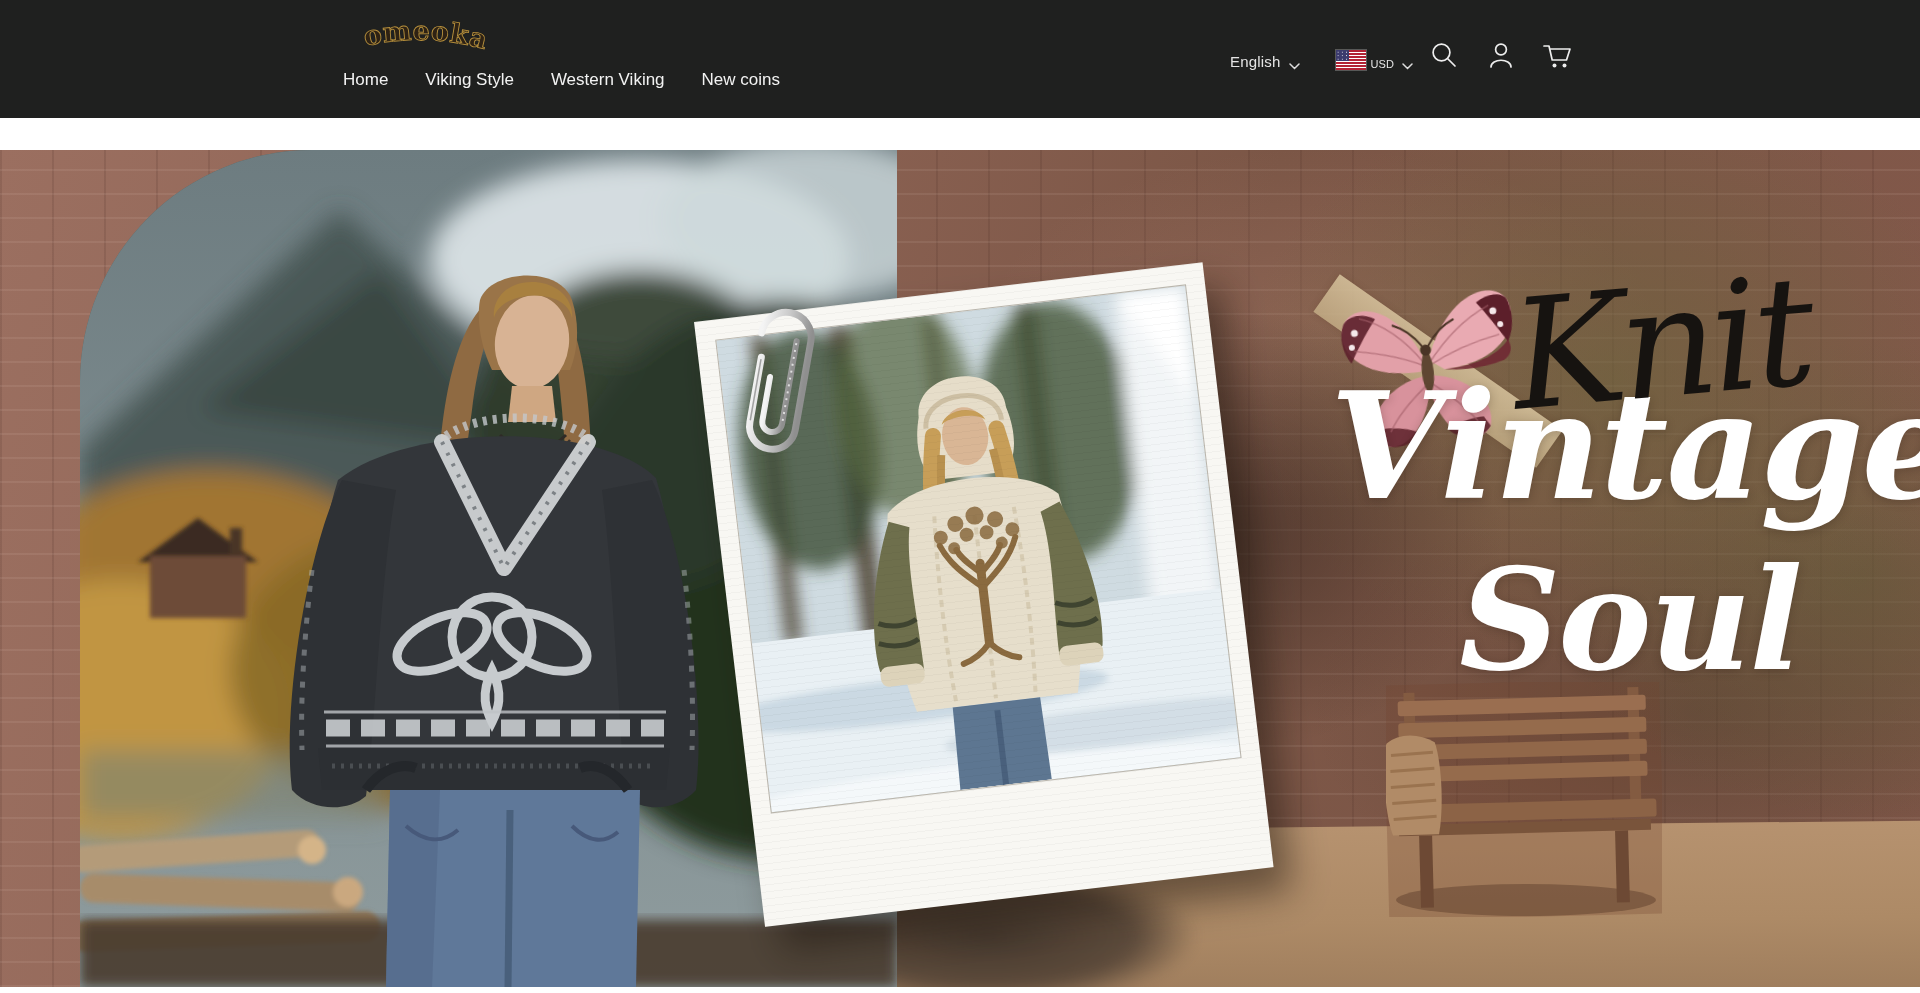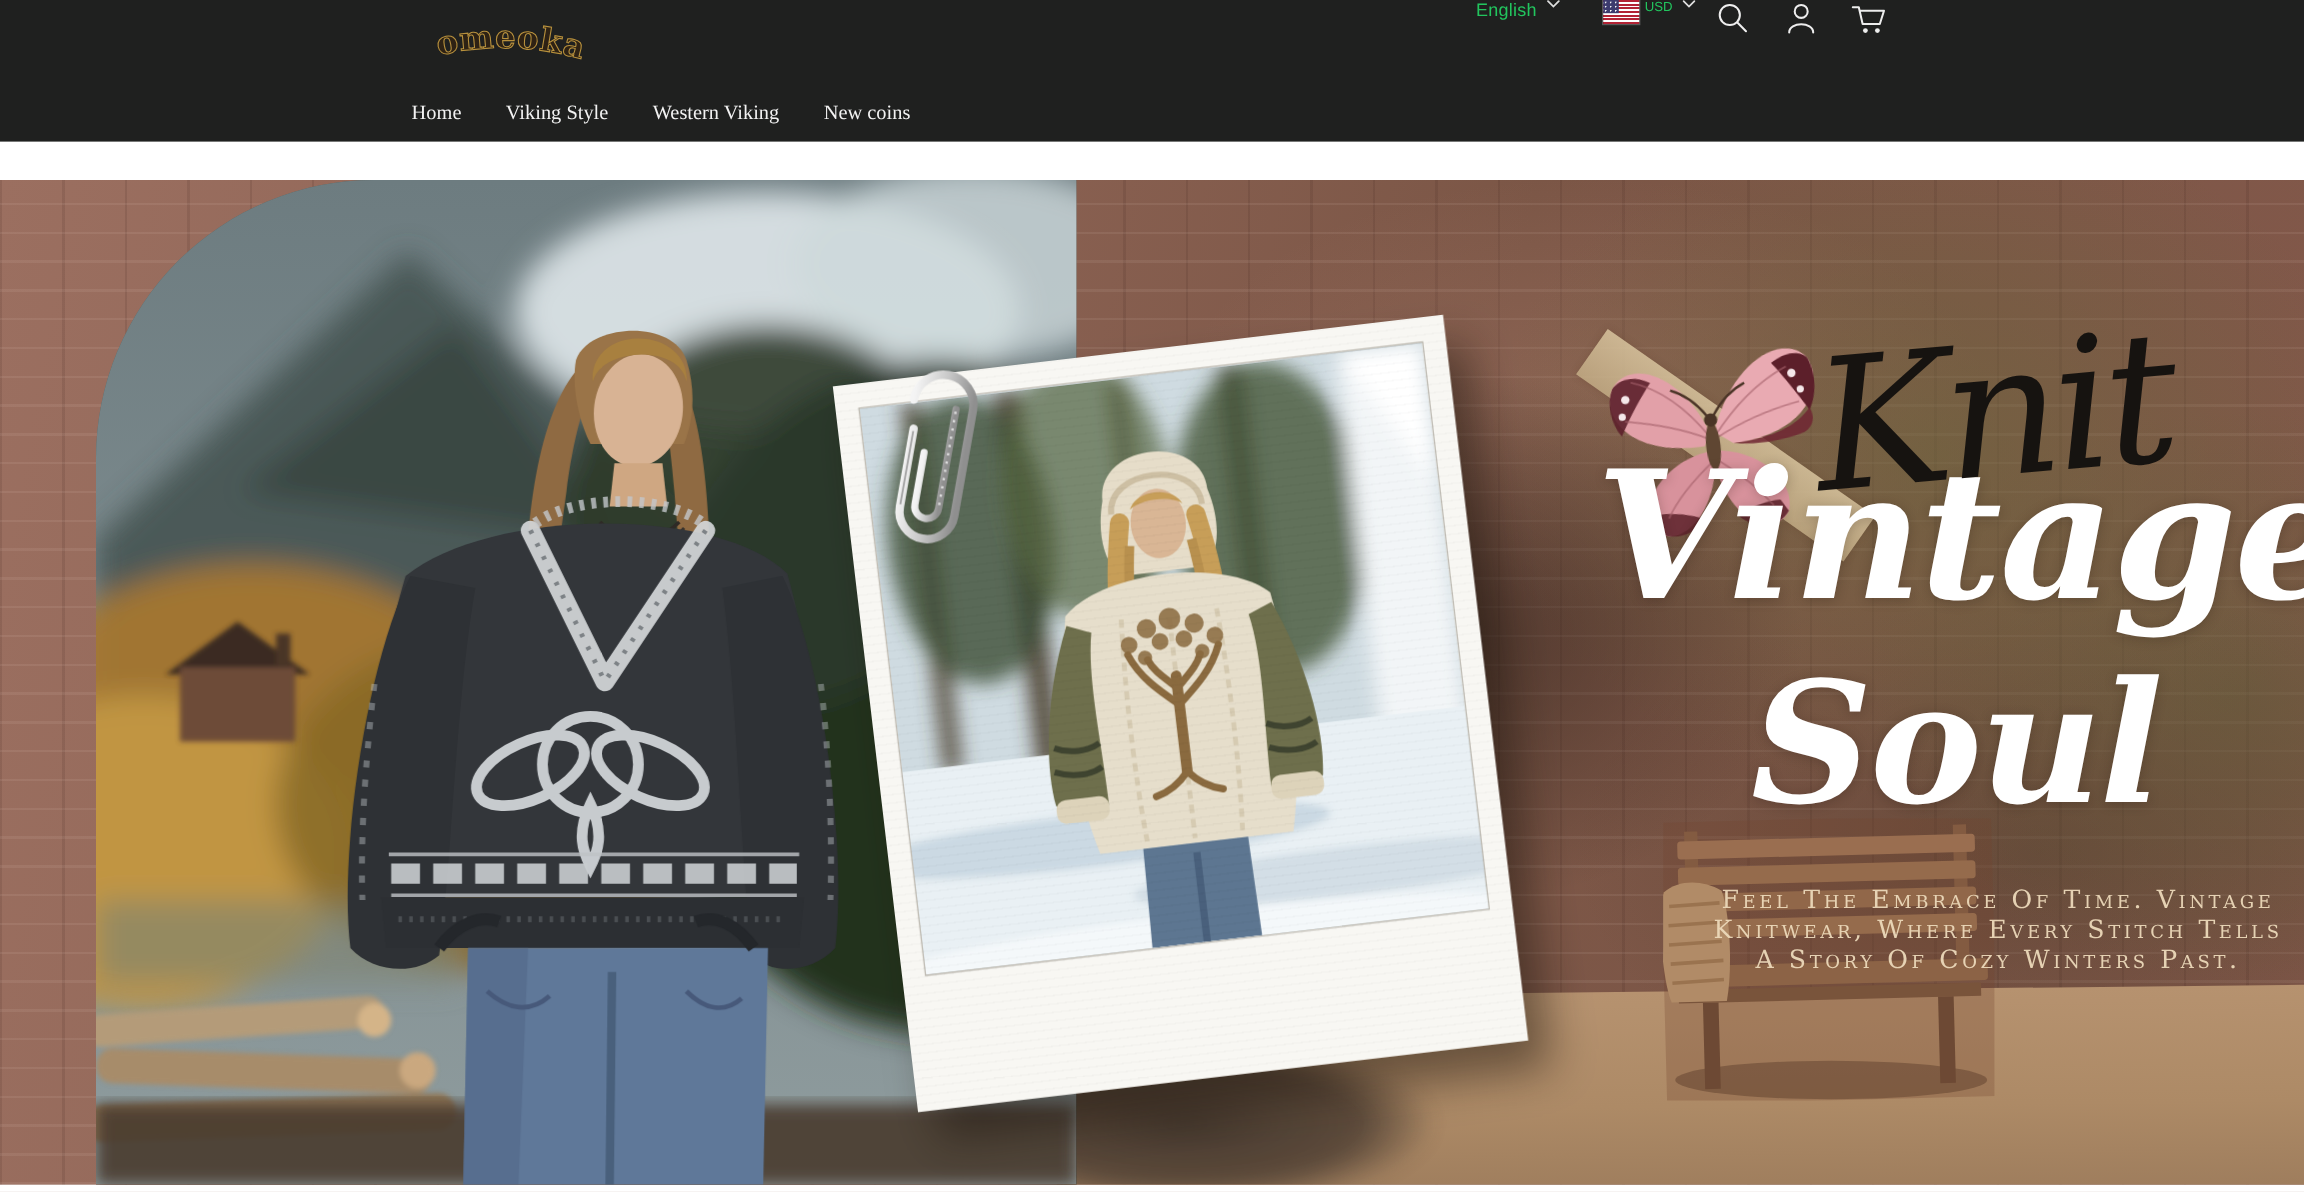--- a/index.html
+++ b/index.html
@@ -1,31 +1,31 @@
 <!DOCTYPE html>
 <html><head>
 <meta charset="utf-8">
 <style>
   html,body{margin:0;padding:0;background:#ffffff;width:1920px;height:993px;overflow:hidden;
             font-family:"Liberation Sans",sans-serif;-webkit-font-smoothing:antialiased;}
   
   .hdr{position:relative;width:1920px;height:118px;background:#1f201f;z-index:10;}
   .logo{position:absolute;left:352px;top:8px;width:134px;height:52px;cursor:pointer;}
-  .ctrl{position:absolute;left:1230px;top:0;height:70px;display:flex;align-items:flex-start;color:#22c55e;}
+  .ctrl{position:absolute;left:1230px;top:0;height:70px;display:flex;align-items:flex-end;color:#e5e5e5;}
   .ctrl .lab{font-size:15px;letter-spacing:.2px;}
   .chev{margin-left:8px;display:inline-block;}
   .flag{position:relative;width:30px;height:20px;margin-left:36px;
         background:repeating-linear-gradient(180deg,#b22234 0 1.55px,#ffffff 1.55px 3.08px);
         box-shadow:0 0 0 1px rgba(255,255,255,.25);}
   .flag .canton{position:absolute;left:0;top:0;width:13px;height:10.8px;background:#3c3b6e;
         background-image:radial-gradient(circle 1px at 2px 2px,#fff 55%,transparent 60%);
         background-size:4.2px 3.5px;}
   .cur{font-size:11px;margin-left:5px;}
   .icobtn{margin-left:22px;display:flex;align-items:center;cursor:pointer;}
-  .navrow{position:absolute;left:343px;top:70px;height:48px;display:flex;align-items:center;gap:37px;font-family:Liberation Serif, serif;}
+  .navrow{position:absolute;left:343px;top:70px;height:48px;display:flex;align-items:flex-start;gap:37px;}
   .navitem{color:#f2f2f2;font-size:17px;cursor:pointer;white-space:nowrap;}
   
   .hero{position:relative;width:1920px;height:837px;overflow:hidden;
     background-color:#8a6052;
     background-image:
       radial-gradient(420px 320px at 1210px 380px, rgba(43,30,24,.55), transparent 70%),
       radial-gradient(520px 400px at 1610px 230px, rgba(108,102,60,.62), transparent 72%),
       radial-gradient(430px 330px at 1860px 430px, rgba(96,92,55,.55), transparent 72%),
       radial-gradient(540px 320px at 1700px 560px, rgba(66,54,36,.40), transparent 72%),
       radial-gradient(480px 260px at 1320px 180px, rgba(190,140,122,.25), transparent 70%),
@@ -346,17 +346,16 @@
         <path d="M92 72 C84 60 74 52 64 48 M98 72 C106 60 116 52 126 48" stroke="#4a3426" stroke-width="2" fill="none"></path>
       </g>
     </svg>
   </div>
 
   <div class="titleblock">
     <div class="t1">Vintage</div>
     <div class="t2">Soul</div>
   </div>
   <div class="knit">Knit</div>
-  <div class="tagline">Feel The Embrace Of Time. Vintage Knitwear, Where Every Stitch Tells A Story Of Cozy Winters Past.</div>
 
 </div>
 
 <div class="botstrip"></div>
 
 </body></html>

